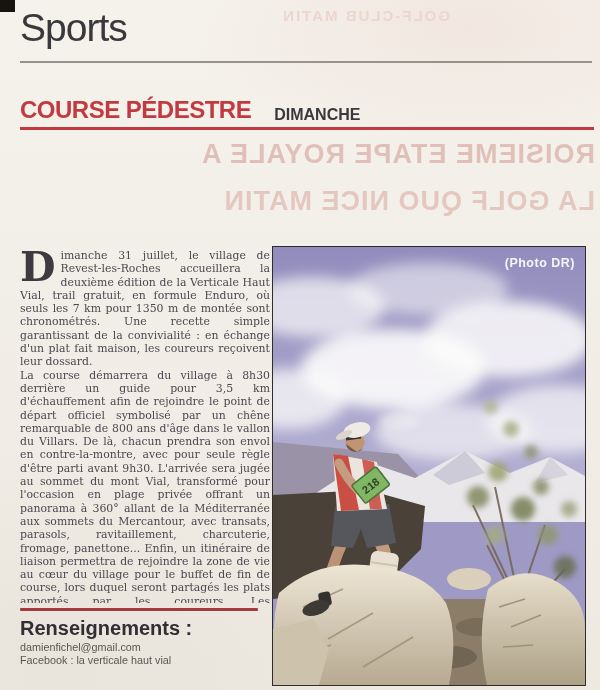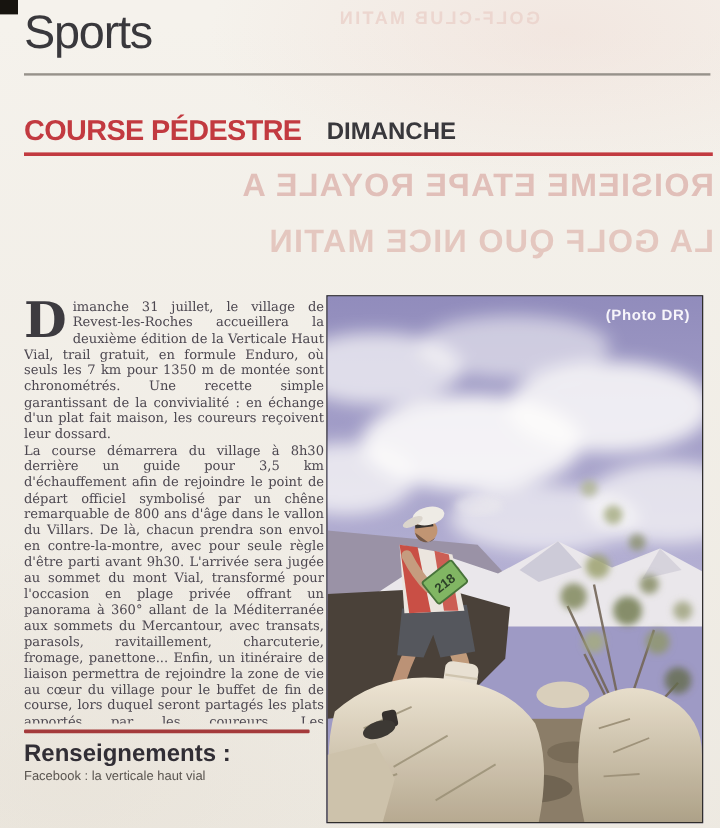--- a/index.html
+++ b/index.html
@@ -18,23 +18,23 @@
   .corner-mark{position:absolute;left:0;top:0;width:15px;height:12px;background:#17140f;}
   .masthead-title{
     position:absolute;left:20px;top:6px;
     font-size:39px;font-weight:normal;color:#39383c;letter-spacing:-1px;
   }
   .masthead-rule{position:absolute;left:20px;top:61px;width:572px;height:1.6px;background:#97928b;}
   .bleed{position:absolute;transform:scaleX(-1);font-weight:bold;pointer-events:none;white-space:nowrap;}
   .bleed-top{left:200px;top:7px;width:250px;font-size:15px;color:#ecd6cf;letter-spacing:2px;}
   .bleed-h1{left:295px;top:139px;width:300px;font-size:27px;color:#ddb4ae;opacity:.8;letter-spacing:1px;}
   .bleed-h2{left:300px;top:186px;width:295px;font-size:27px;color:#e0bab2;opacity:.75;letter-spacing:1px;}
-  .kicker{position:absolute;left:20px;top:96px;display:flex;align-items:center;gap:11px;}
+  .kicker{position:absolute;left:20px;top:96px;display:flex;align-items:flex-end;gap:23px;}
   .kicker-category{font-size:24px;font-weight:bold;color:#c23a40;letter-spacing:-0.5px;}
-  .kicker-day{font-size:20px;font-weight:bold;color:#39383c;letter-spacing:0;margin-left:10px;}
+  .kicker-day{font-size:16px;font-weight:bold;color:#39383c;letter-spacing:0;}
   .kicker-rule{position:absolute;left:20px;top:127px;width:574px;height:2.6px;background:#c23a40;}
   .headline{
     position:absolute;left:18px;top:131px;z-index:2;
     font-size:43px;line-height:48px;font-weight:bold;color:#3e3c41;letter-spacing:-1.8px;
   }
   .article{
     position:absolute;left:20px;top:249px;width:250px;height:354px;overflow:hidden;
     font-family:"DejaVu Serif", serif;
     font-size:10.9px;line-height:13.3px;color:#4c4750;
     text-align:justify;
@@ -198,14 +198,15 @@
     <ellipse cx="126" cy="174" rx="20" ry="8" fill="#efeef3" opacity=".5" filter="url(#blur3)"></ellipse>
 
     <rect x="0" y="0" width="312" height="438" fill="#d9c9b8" opacity=".06"></rect>
     <text x="302" y="20" text-anchor="end" font-family="Liberation Sans, sans-serif" font-size="12.5" font-weight="bold" letter-spacing=".5" fill="#f7f5fa">(Photo DR)</text>
   </svg>
 </div>
 
 <div class="contact-divider"></div>
 <div class="contact-heading">Renseignements :</div>
 <div class="contact-lines">
+  <div>damienfichel@gmail.com</div>
   <div>Facebook : la verticale haut vial</div>
 </div>
 
 </body></html>

